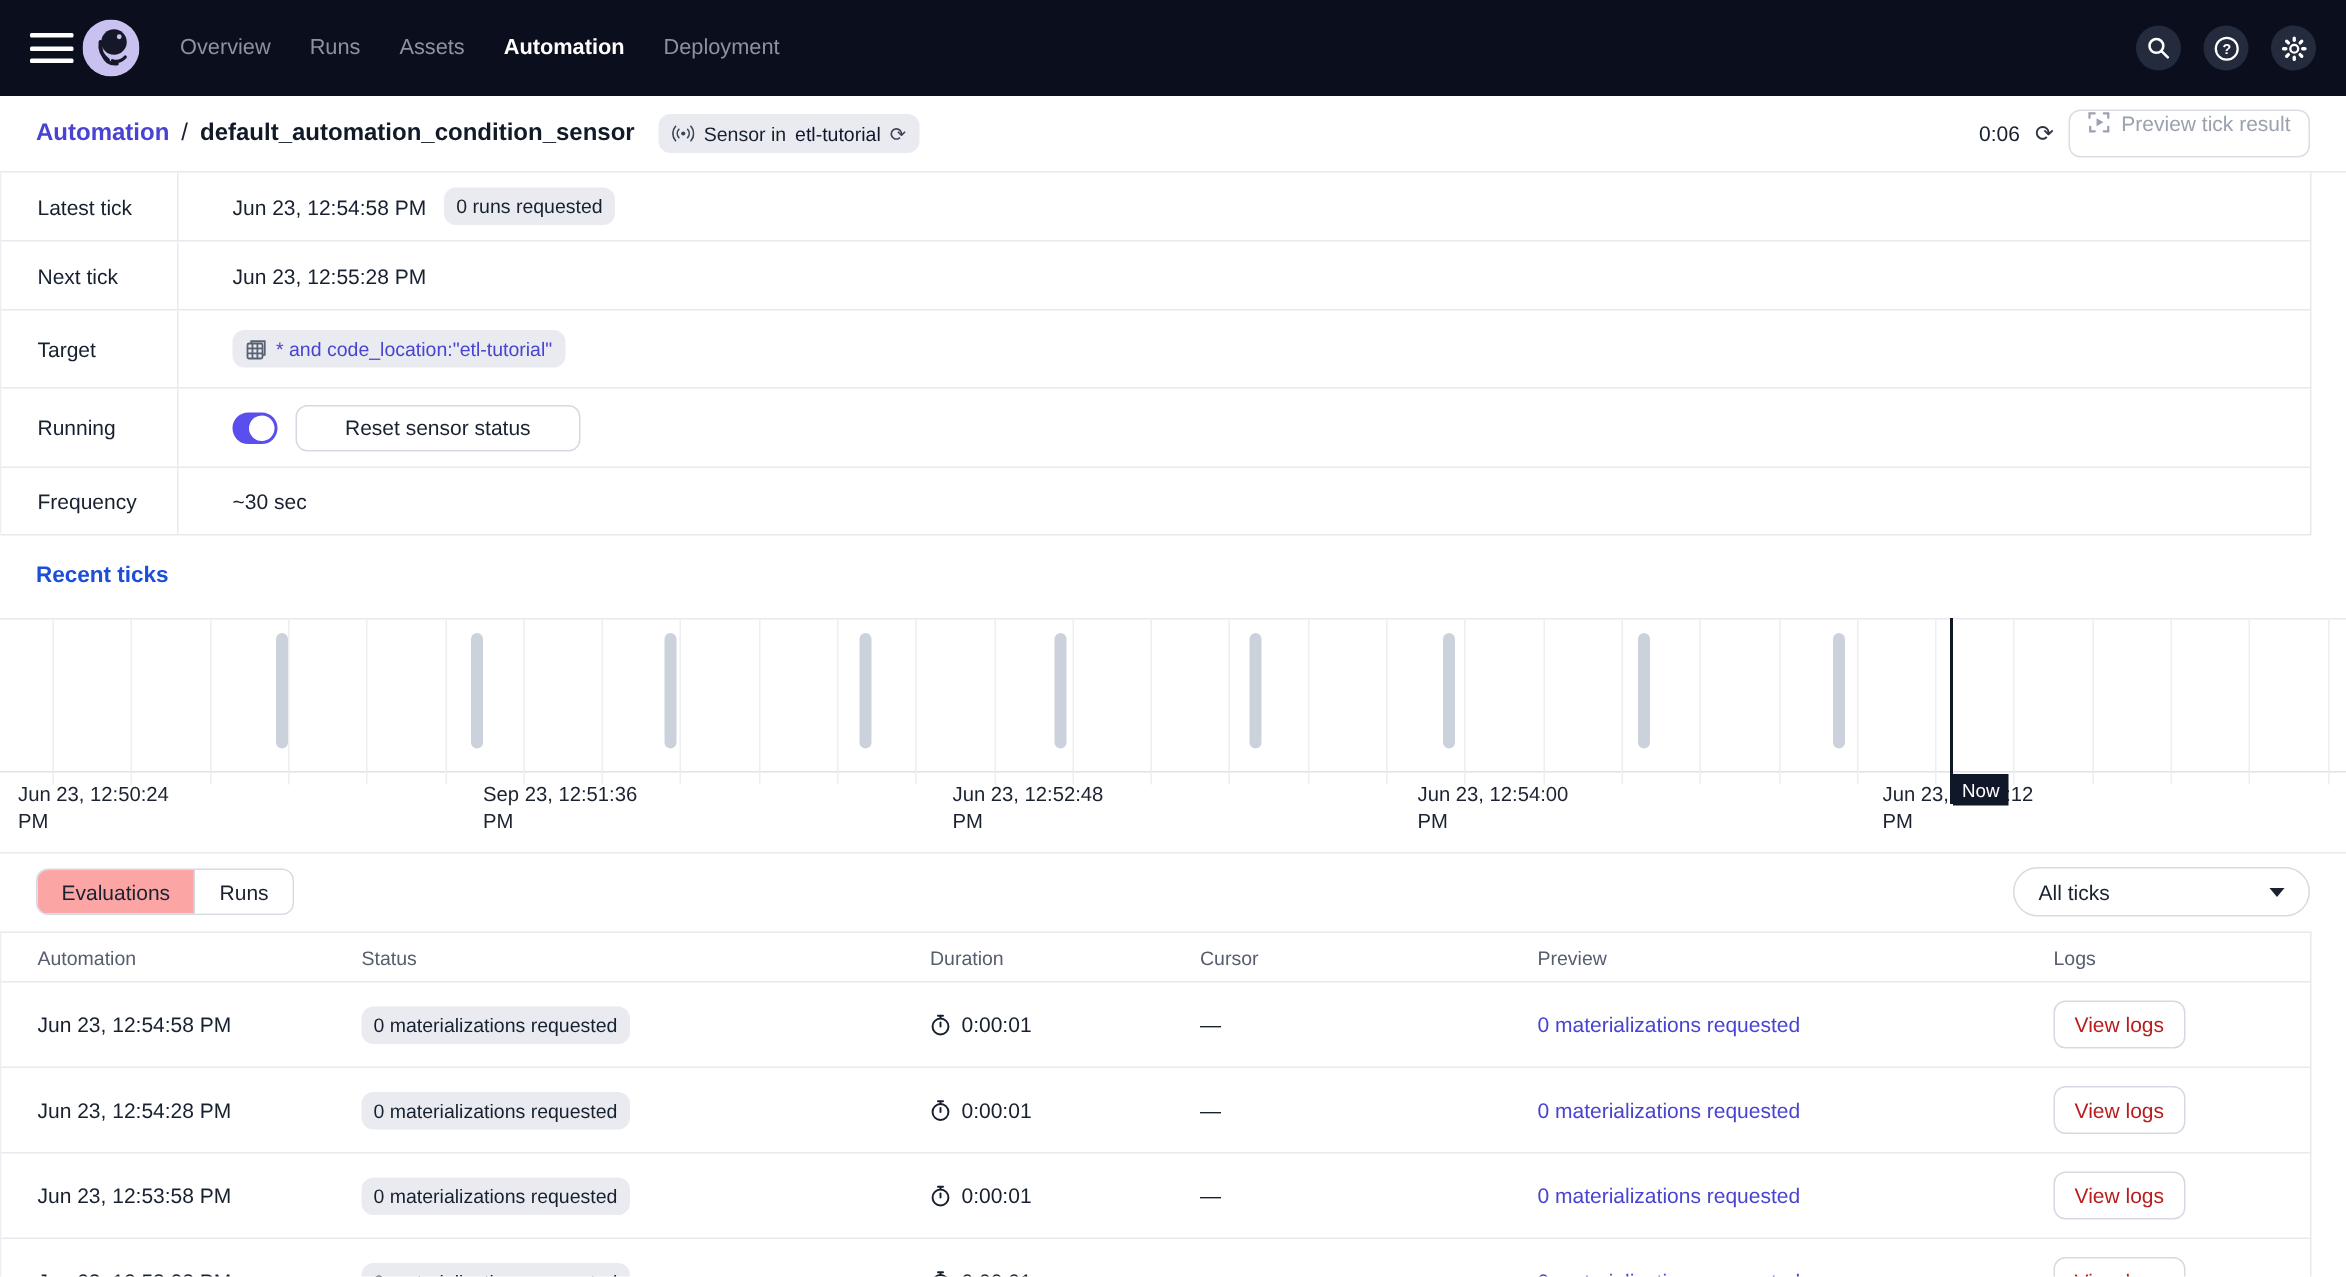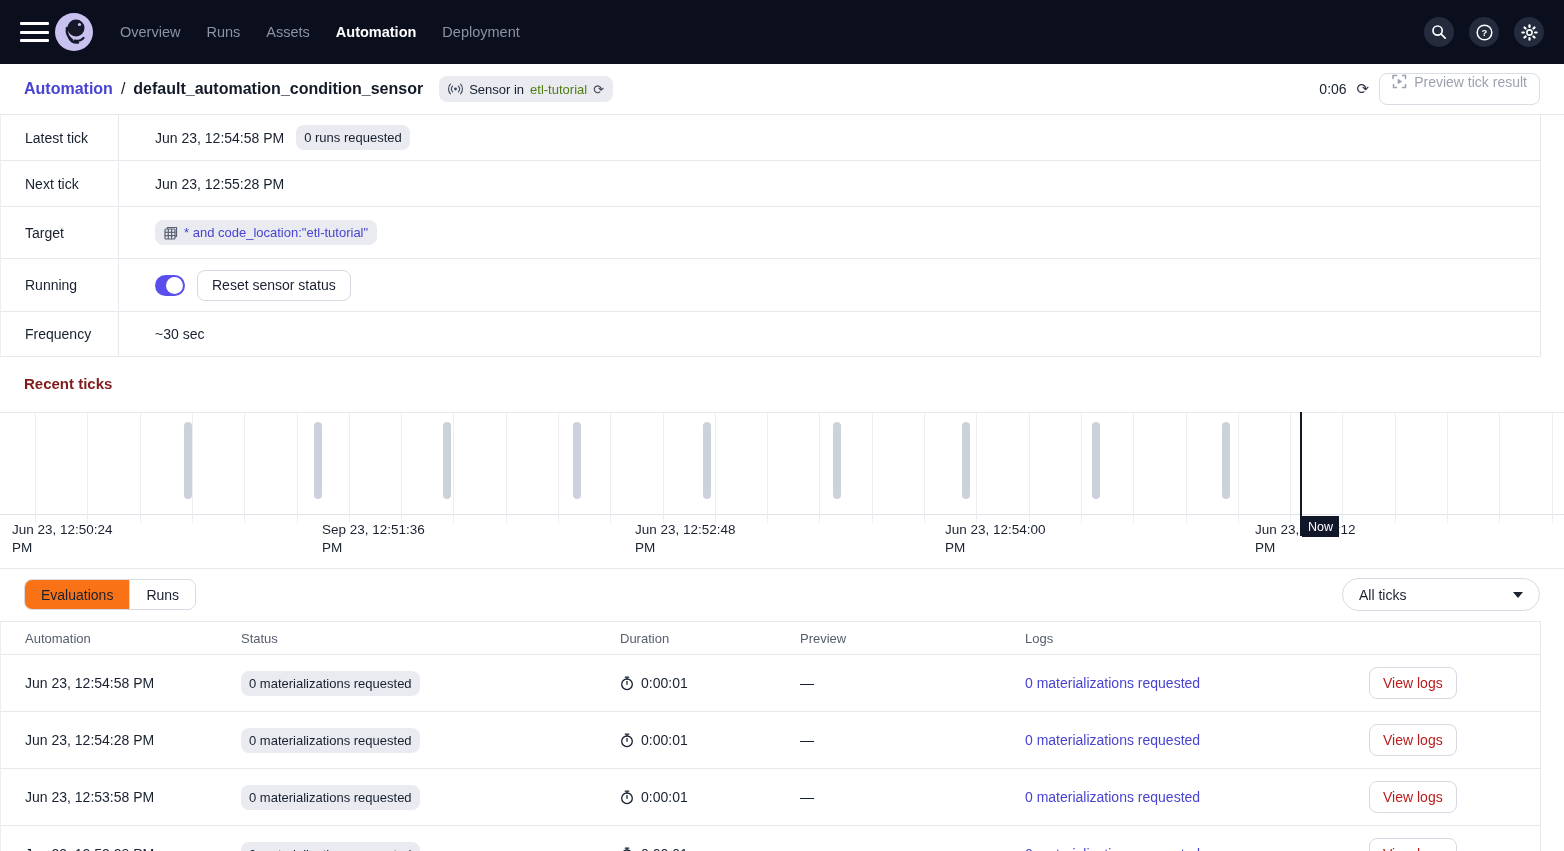--- a/index.html
+++ b/index.html
@@ -23,59 +23,59 @@
 
   
   .pagehead { position:absolute; top:64px; left:0; width:100%; height:51px;
     border-bottom:1px solid #E7E9EF; display:flex; align-items:center; justify-content:space-between; padding:0 24px; }
   .crumbs { display:flex; align-items:center; gap:8px; }
   .crumb-link { color:#4843D1; font-size:16px; font-weight:600; text-decoration:none; cursor:pointer; }
   .crumb-sep { color:#17202F; font-size:16px; }
   .page-title { font-size:16px; font-weight:700; color:#121A28; }
   .badge { margin-left:8px; display:inline-flex; align-items:center; gap:6px; background:#E9EBF1;
     border-radius:8px; height:26px; padding:0 9px; font-size:13px; color:#17202F; }
-  .badge a { color:#4d7c0f; text-decoration:none; cursor:pointer; }
+  .badge a { color:#0f172a; text-decoration:none; cursor:pointer; }
   .sync { font-size:13px; color:#3D4454; cursor:pointer; }
   .head-actions { display:flex; align-items:center; gap:10px; }
   .countdown { font-size:14px; color:#17202F; }
   .refresh { font-size:15px; color:#2A3242; cursor:pointer; }
   .preview-btn { display:flex; align-items:flex-start; gap:7px; height:32px; padding:0 12px;
     background:#fff; border:1px solid #D9DDE4; border-radius:8px; color:#9BA1AE; font-size:14px; cursor:default; }
 
   
   .meta { position:absolute; top:115px; left:0; width:1541px; border-left:1px solid #EDEFF3; border-right:1px solid #E7E9EF; }
   .mrow { display:flex; border-bottom:1px solid #E7E9EF;gap:24px; }
   .mlabel { width:118px; flex:0 0 118px; border-right:1px solid #E7E9EF; display:flex; align-items:center;
     padding-left:24px; font-size:14px; color:#17202F; }
   .mvalue { flex:1; display:flex; align-items:center; gap:12px; padding-left:12px; font-size:14px; color:#17202F; }
   .pill { background:#E9EBF1; border-radius:8px; padding:5px 8px; font-size:13px; color:#17202F; }
   .pill-link { background:#E9EBF1; border-radius:8px; padding:5px 9px; font-size:13px; color:#4843D1;
     display:inline-flex; align-items:center; gap:6px; cursor:pointer; text-decoration:none; }
   .toggle { position:relative; width:30px; height:21px; border-radius:11px; background:#5A4EEC; cursor:pointer; border:none; }
   .toggle .knob { position:absolute; right:2px; top:2px; width:17px; height:17px; border-radius:50%; background:#fff; }
-  .reset-btn { height:31px; padding:0 14px; background:#fff; border:1px solid #D5D9E1; border-radius:8px;
+  .reset-btn { height:31px; padding:0 32px; background:#fff; border:1px solid #D5D9E1; border-radius:8px;
     font-size:14px; color:#1A2230; cursor:pointer; }
 
   
-  .section-title { position:absolute; top:375px; left:24px; font-size:15px; font-weight:700; color:#7f1d1d; }
+  .section-title { position:absolute; top:375px; left:24px; font-size:15px; font-weight:700; color:#1d4ed8; }
   .timeline { position:absolute; top:412px; left:0; width:1564px; height:103px;
     border-top:1px solid #E7E9EF; border-bottom:1px solid #DFE2E8; cursor:pointer; }
   .gl { position:absolute; top:0; width:1px; height:110px; background:#ECEEF2; }
   .tickbar { position:absolute; top:9px; width:8px; height:77px; border-radius:4px; background:#CCD2DC; cursor:pointer; }
   .nowline { position:absolute; top:-1px; width:2px; height:124px; background:#101729; z-index:3; }
   .axis-label { position:absolute; top:108px; width:104px; font-size:13.5px; color:#1B2230; line-height:1.35; }
   .nowbadge { position:absolute; top:103px; height:21px; padding:0 6px; background:#101729; color:#fff;
     font-size:12.5px; display:flex; align-items:center; z-index:4; }
 
   
   .tabsrow { position:absolute; top:568px; left:0; width:100%; height:53px; border-top:1px solid #E7E9EF; }
   .segmented { position:absolute; left:24px; top:10px; display:flex; height:31px;
     border:1px solid #D6DAE2; border-radius:8px; overflow:hidden; background:#fff; }
   .seg { border:none; background:#fff; padding:0 16px; font-size:14px; color:#1A2230; cursor:pointer; }
-  .seg.active { background:#f97316; font-weight:500; border-right:1px solid #D6DAE2; }
+  .seg.active { background:#fca5a5; font-weight:500; border-right:1px solid #D6DAE2; }
   .dropdown { position:absolute; left:1342px; top:9px; width:198px; height:33px; background:#fff;
     border:1px solid #D6DAE2; border-radius:17px; display:flex; align-items:center; justify-content:space-between;
     padding:0 16px; font-size:14px; color:#1A2230; cursor:pointer; }
   .caret { width:0; height:0; border-left:5px solid transparent; border-right:5px solid transparent;
     border-top:6px solid #1A2230; }
 
   
   .table { position:absolute; top:621px; left:0; width:1541px; border-top:1px solid #E7E9EF;
     border-left:1px solid #EDEFF3; border-right:1px solid #E7E9EF; }
   .trow { display:grid; grid-template-columns:228px 379px 180px 225px 344px 183px; border-bottom:1px solid #E7E9EF; }
@@ -295,20 +295,21 @@
       <span>All ticks</span>
       <span class="caret"></span>
     </button>
   </div>
 
   <div class="table">
     <div class="trow">
       <div class="th cell-pad-first">Automation</div>
       <div class="th cell-pad">Status</div>
       <div class="th cell-pad">Duration</div>
+      <div class="th cell-pad">Cursor</div>
       <div class="th cell-pad">Preview</div>
       <div class="th cell-pad">Logs</div>
     </div>
     <div id="tbody">
         <div class="trow">
           <div class="td cell-pad-first">Jun 23, 12:54:58 PM</div>
           <div class="td cell-pad">
             <span class="pill">0 materializations requested</span>
           </div>
           <div class="td cell-pad">

